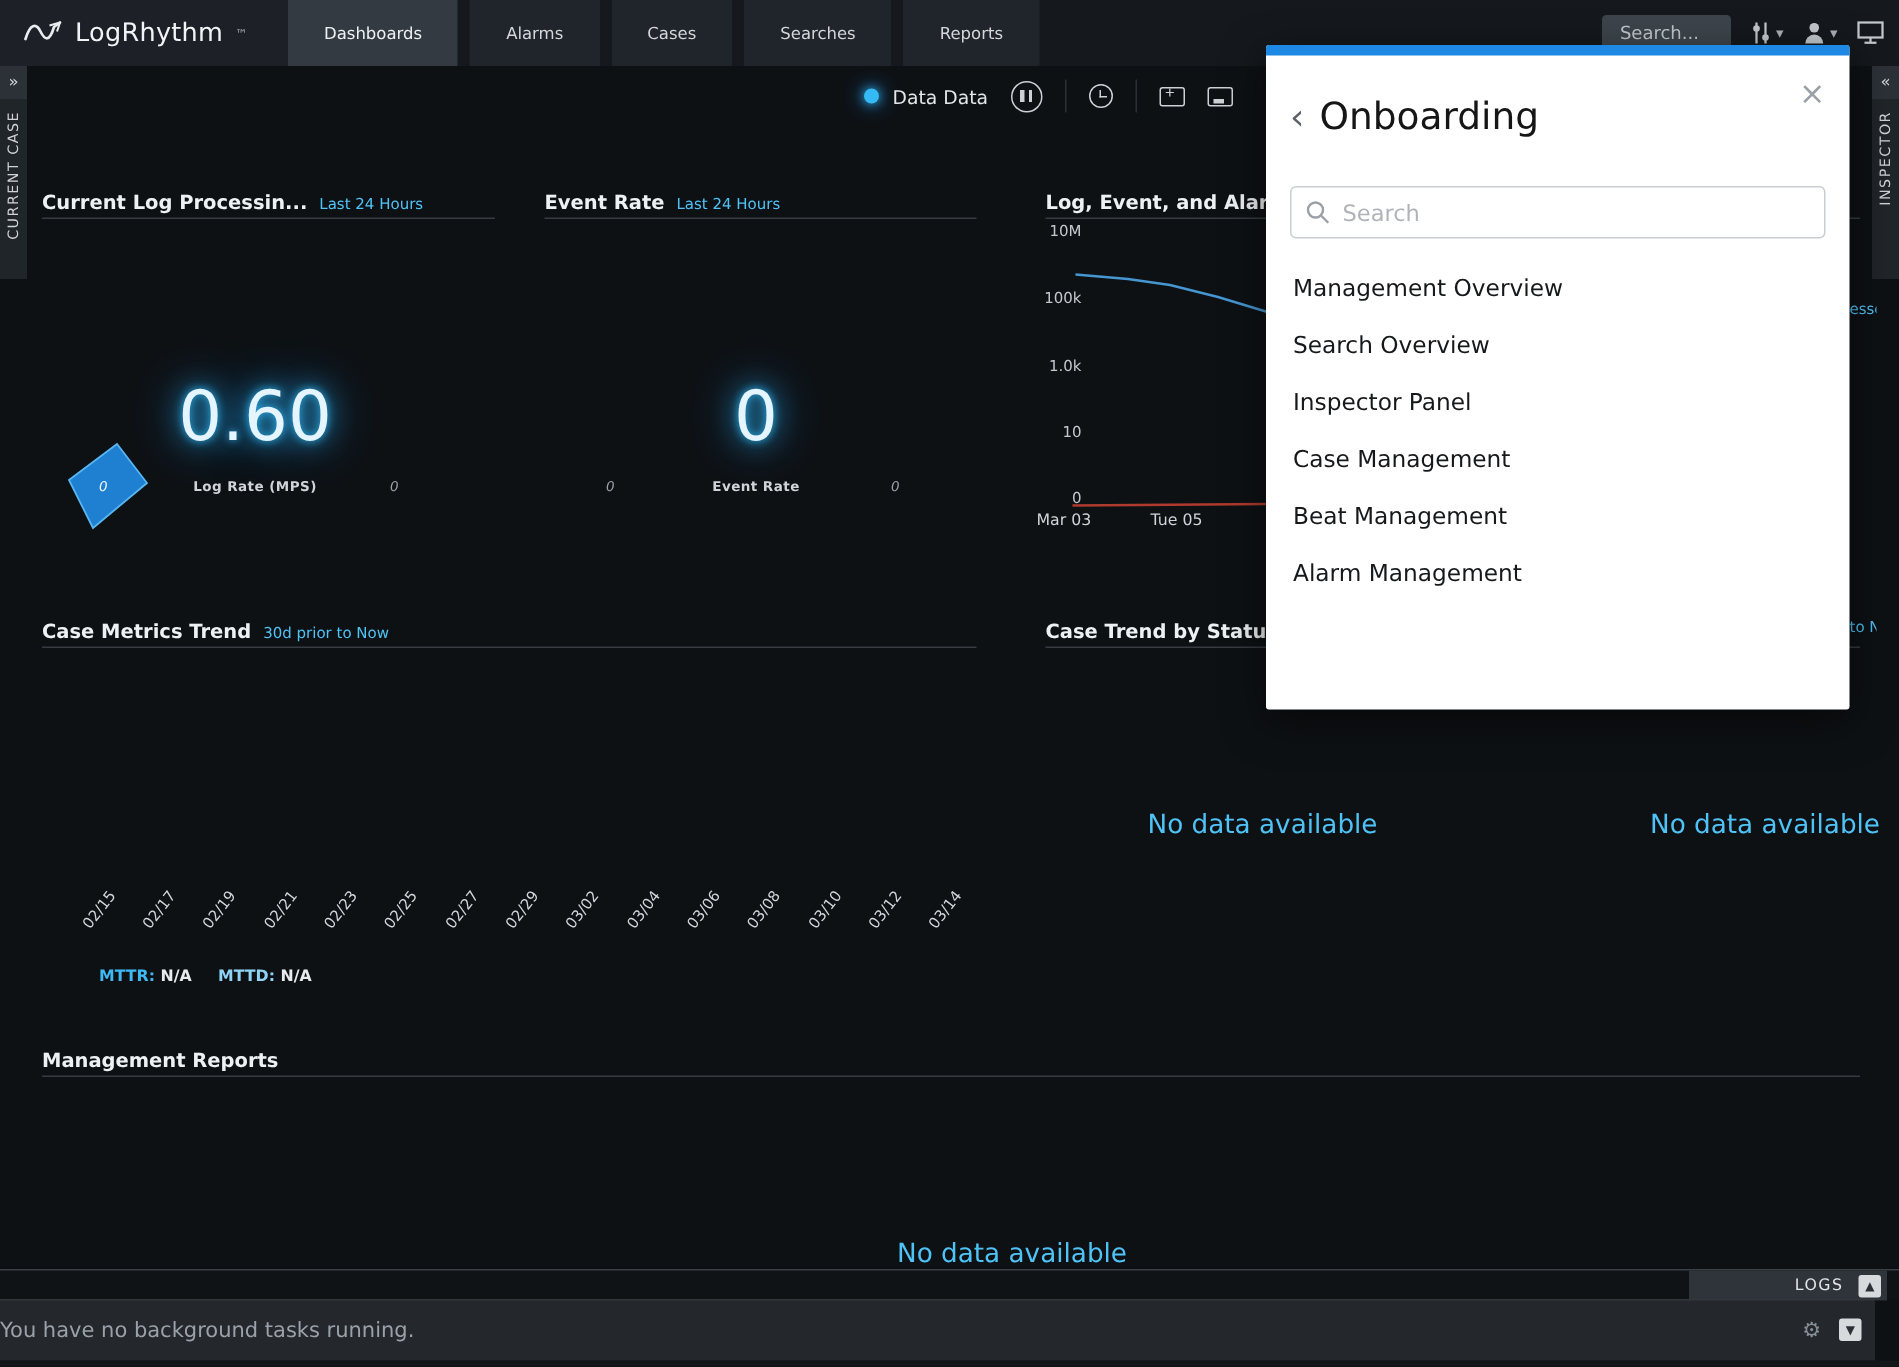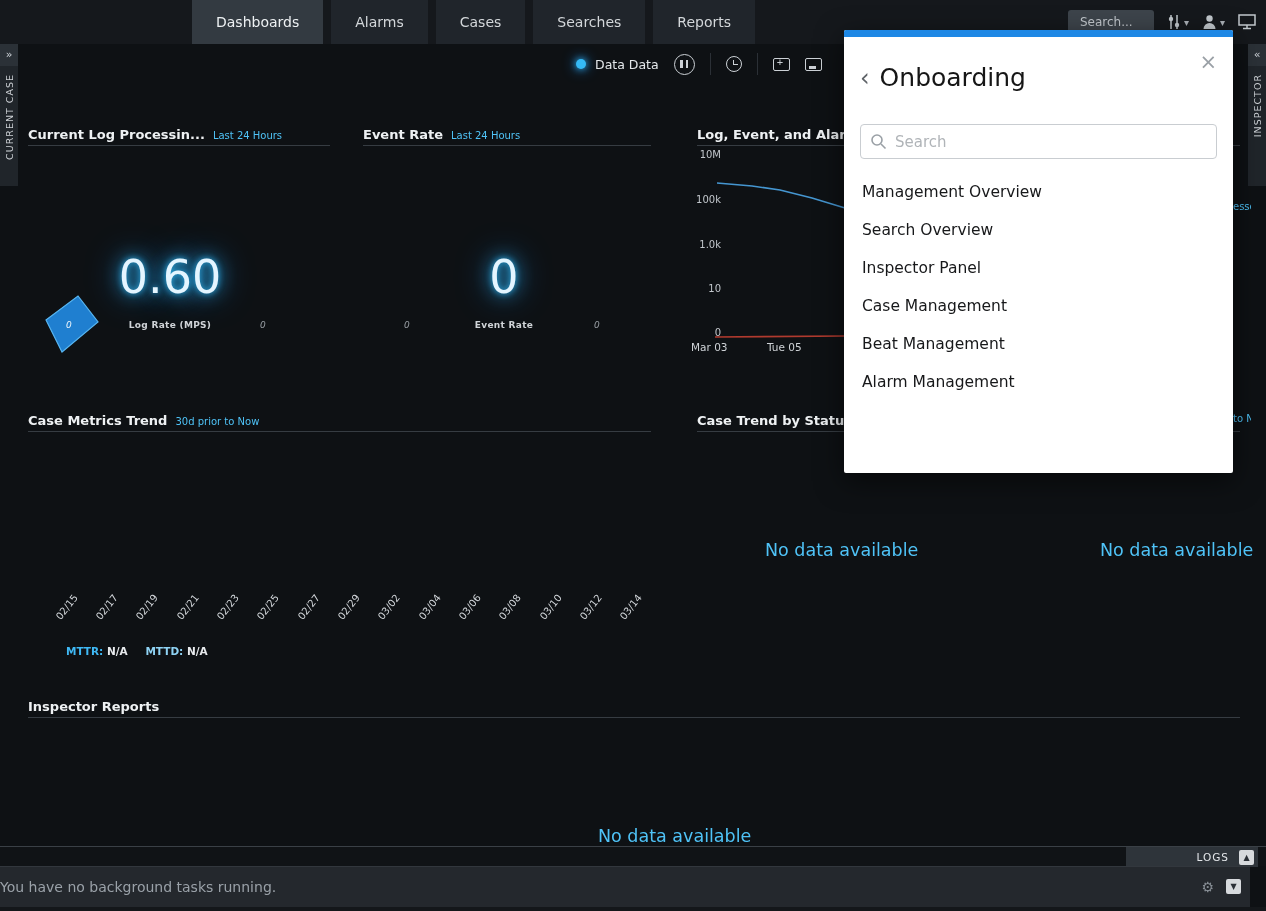--- a/index.html
+++ b/index.html
@@ -7,21 +7,21 @@
     font-family:"DejaVu Sans","Liberation Sans",sans-serif;color:#d6dade}
   #app{position:relative;width:1266px;height:911px;overflow:hidden}
 
   
   .navbar{position:absolute;left:0;top:0;right:0;height:44px;background:#15181c}
   .brand{position:absolute;left:0;top:0;width:192px;height:44px;background:#1d2127;
     display:flex;align-items:center;padding-left:16px;gap:8px;cursor:pointer}
   .brand-name{font-size:17px;color:#f2f4f6;letter-spacing:.2px}
   .brand sup{font-size:8px;color:#aeb4b9}
   .tabs{position:absolute;left:192px;top:0;height:44px;display:flex}
-  .tab{display:flex;align-items:center;padding:4px 24px;margin-right:8px;font-size:14px;
+  .tab{display:flex;align-items:center;padding:4px 24px;margin-right:8px;font-size:11px;
     color:#d3d7da;background:#20252b;cursor:pointer;white-space:nowrap}
   .tab.active{background:#333a41;color:#eef1f3}
   .nav-right{position:absolute;right:10px;top:0;height:44px;display:flex;align-items:center;gap:13px}
   .nav-search{width:86px;height:24px;background:#3d444b;border:none;border-radius:3px;
     color:#fdba74;font-size:12px;padding:0 12px;font-family:inherit}
   .nav-search::placeholder{color:#c2c7cc}
   .nav-ic{display:flex;align-items:center;gap:3px;color:#c2c8cd;cursor:pointer}
   .caret{font-size:10px;color:#aab0b6}
 
   
@@ -100,20 +100,28 @@
   .ob-search input::placeholder{color:#b0b4b8}
   .ob-search svg{position:absolute;left:10px;top:9px}
   .ob-item{padding:10px 18px;font-size:15.5px;color:#17181a;cursor:pointer}
 </style>
 </head>
 <body>
 
 <div id="app">
 
   <div class="navbar">
+    <div class="brand">
+      <svg width="26" height="18" viewBox="0 0 26 18">
+        <path d="M1 13 C4 3 8 2 11 8 S17 15 20 5 L24 2" fill="none" stroke="#e8ecef" stroke-width="1.8" stroke-linecap="round"></path>
+        <path d="M17 4 L24 2 L22 8" fill="none" stroke="#e8ecef" stroke-width="1.4" stroke-linejoin="round"></path>
+      </svg>
+      <span class="brand-name">LogRhythm</span>
+      <sup>™</sup>
+    </div>
     <div class="tabs">
       <a class="tab active">Dashboards</a>
       <a class="tab">Alarms</a>
       <a class="tab">Cases</a>
       <a class="tab">Searches</a>
       <a class="tab">Reports</a>
     </div>
     <div class="nav-right">
       <input class="nav-search" placeholder="Search..." style="">
       <span class="nav-ic">
@@ -245,21 +253,21 @@
     <span class="p-title">Case Trend by Status</span>
   </div>
   <div class="sep" style="left:697px;top:431px;width:543px"></div>
   <span class="no-data" style="left:765px;top:540px">No data available</span>
 
   <span class="frag" style="left:1233px;top:201px;width:18px">esse</span>
   <span class="frag" style="left:1233px;top:413px;width:18px">to N</span>
   <span class="no-data" style="left:1100px;top:540px">No data available</span>
 
   <div class="abs" style="left:28px;top:696px">
-    <span class="p-title">Inspector Reports</span>
+    <span class="p-title">Management Reports</span>
   </div>
   <div class="sep" style="left:28px;top:717px;width:1212px"></div>
   <span class="no-data" style="left:598px;top:826px">No data available</span>
 
   <div class="logs-bar">
     <div class="logs-tab">
       <span class="logs-label">LOGS</span>
       <span class="sq-btn">▲</span>
     </div>
   </div>

